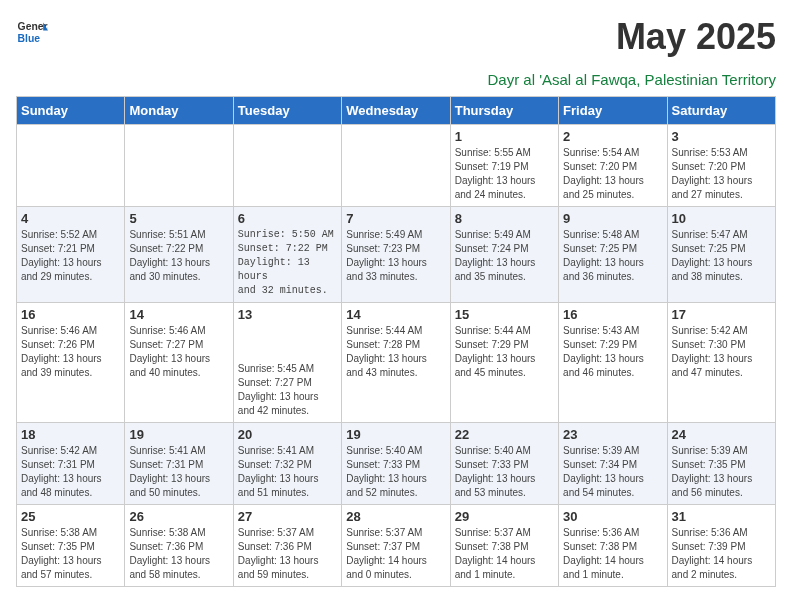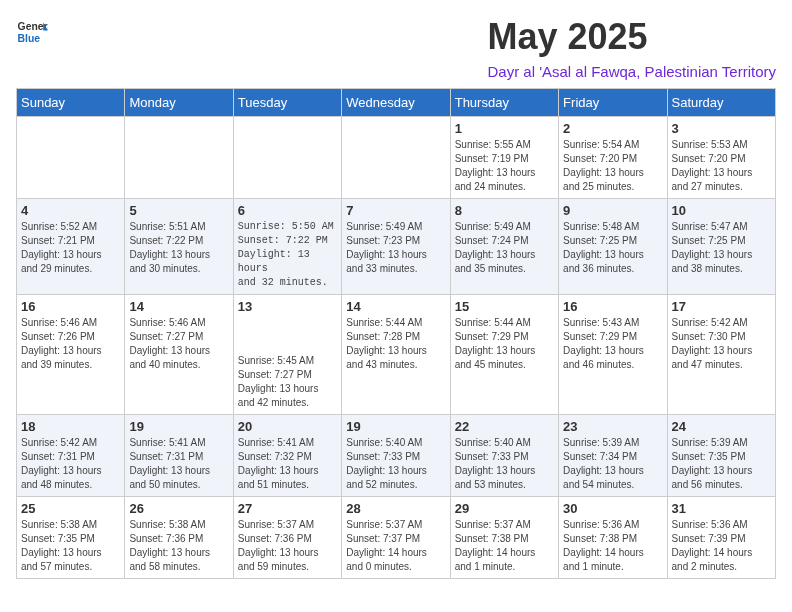--- a/index.html
+++ b/index.html
@@ -19,41 +19,42 @@
     .logo {
       display: flex;
       align-items: center;
       gap: 4px;
     }
     .logo-icon {
       width: 32px;
       height: 32px;
     }
     .title-section {
+      text-align: right;
     }
     .month-title {
       font-size: 36px;
       font-weight: bold;
       color: #333;
     }
     .location-title {
       font-size: 15px;
-      color: #6d28d9;
-      margin-top: 5px;
+      color: #15803d;
+      margin-top: 13px;
     }
     .calendar {
       width: 100%;
       border-collapse: collapse;
       margin-top: 8px;
     }
     .calendar th {
       background-color: #2970c4;
       color: #fff;
       font-size: 13px;
-      font-weight: normal;
+      font-weight: bold;
       padding: 6px 4px;
       text-align: left;
       border: 1px solid #ccc;
     }
     .calendar td {
       border: 1px solid #ccc;
       vertical-align: top;
       padding: 4px 4px;
       font-size: 10.5px;
       color: #333;

